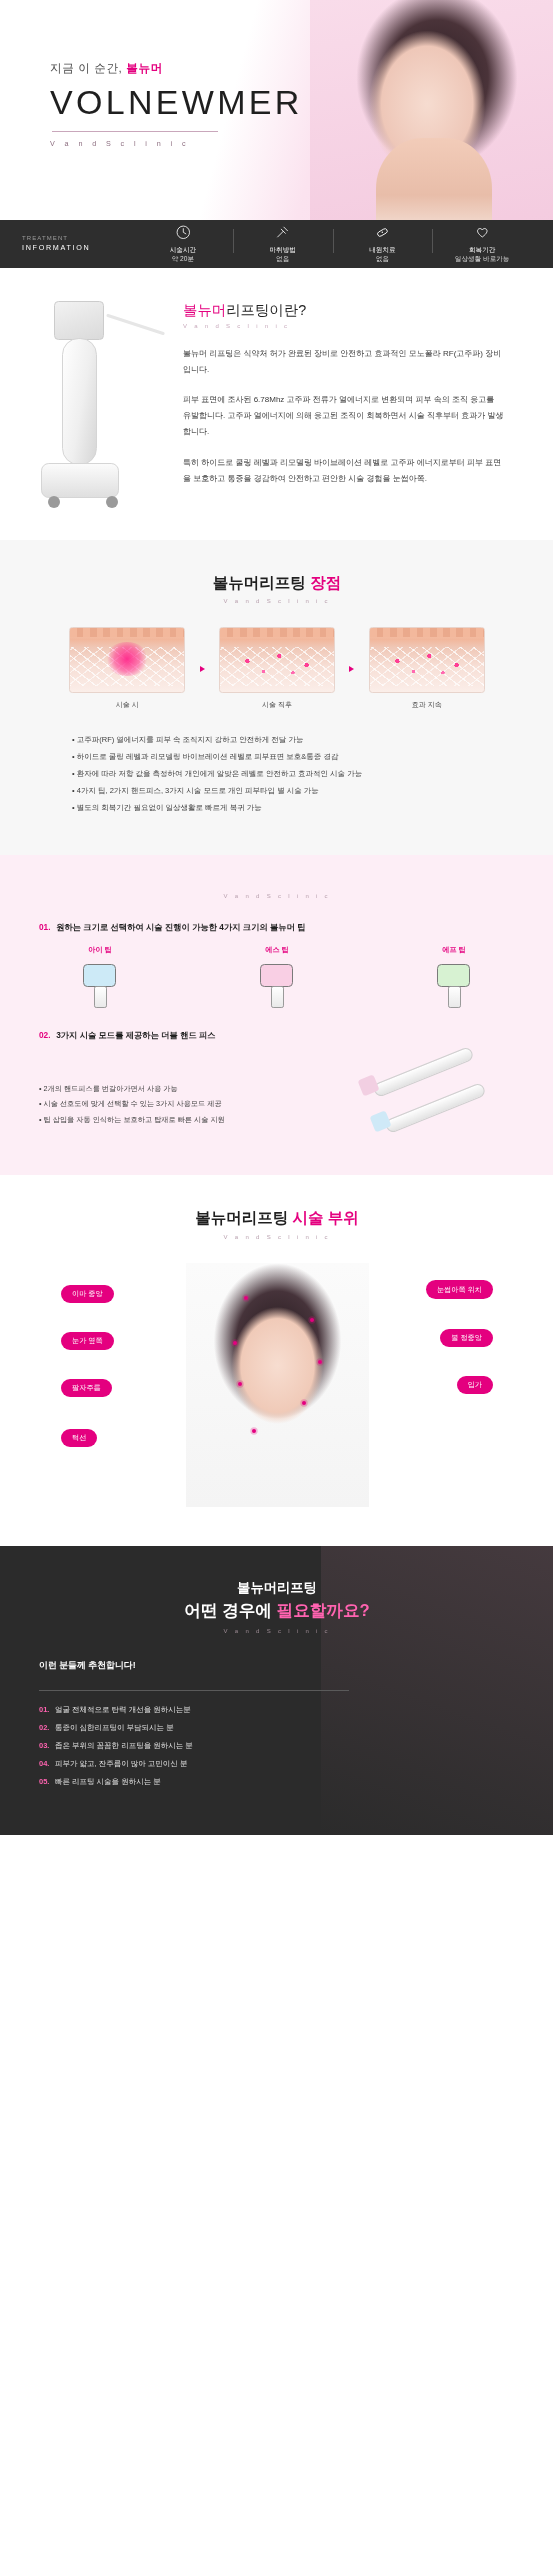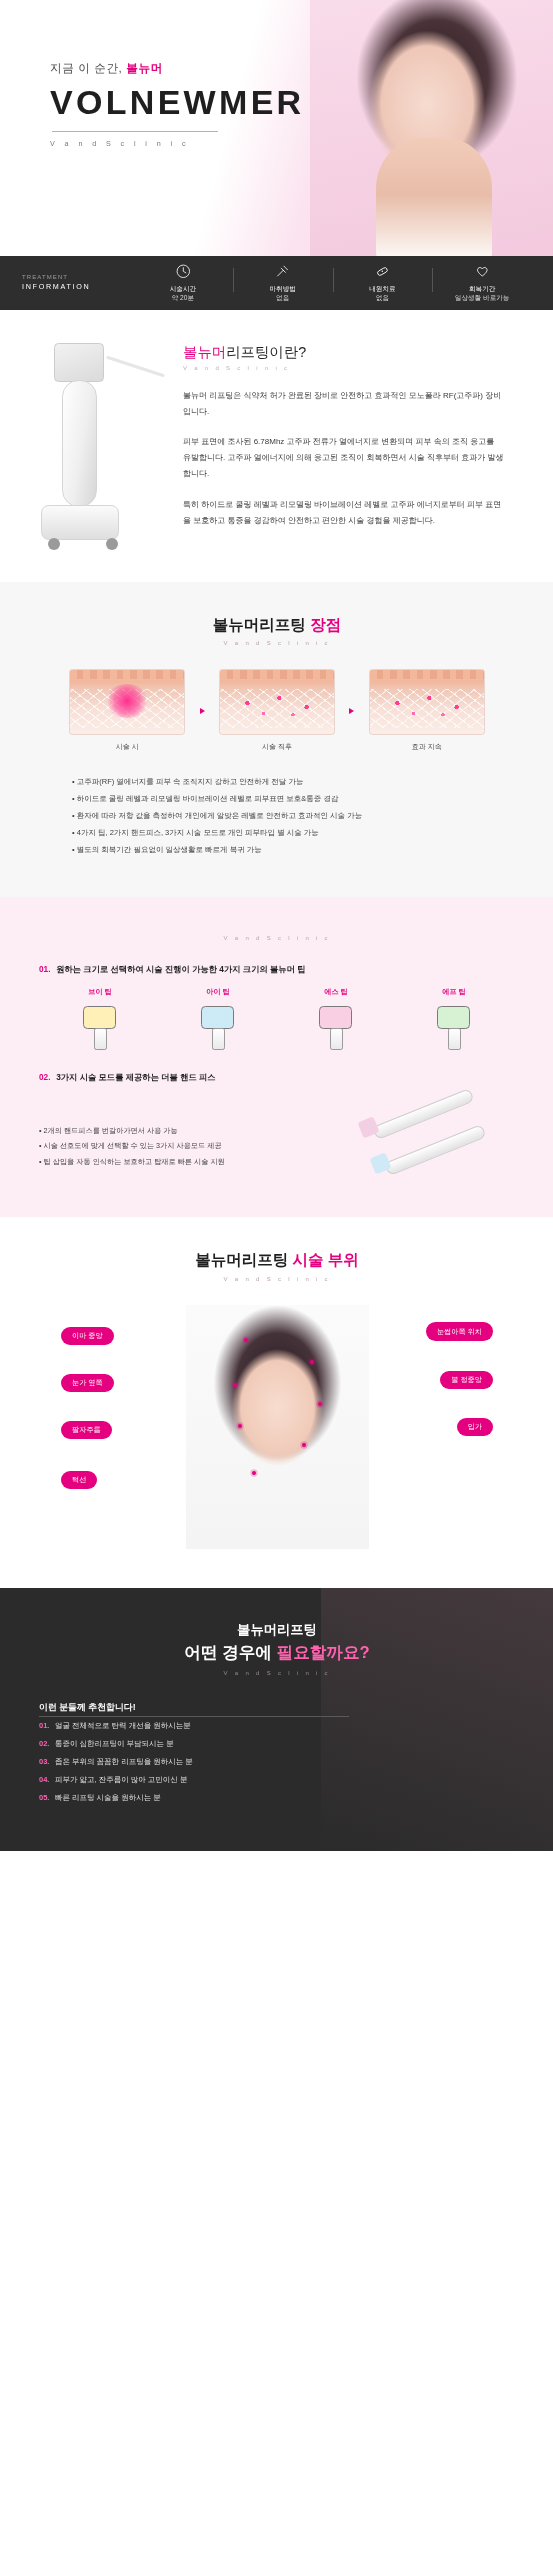--- a/index.html
+++ b/index.html
@@ -9,40 +9,40 @@
     width: 554px;
     background: #ffffff;
     color: #333;
   }
   .page { width: 554px; margin: 0 auto; position: relative; overflow: hidden; }
 
   
   .hero {
     position: relative;
     width: 554px;
-    height: 256px;
+    height: 220px;
     background: linear-gradient(105deg, #ffffff 0%, #ffffff 42%, #fbe3ef 58%, #f7d3e6 100%);
     overflow: hidden;
   }
   .hero-left {
     position: absolute;
     left: 50px; top: 61px;
     width: 260px;
   }
   .hero-kicker {
     font-size: 11.6px;
     color: #4a4a4a;
     letter-spacing: 0.6px;
     margin-bottom: 8.9px;
   }
   .hero-kicker b { color: #e4007f; font-weight: bold; }
   .hero-title {
     font-size: 34px;
     letter-spacing: 3.3px;
-    font-weight: bold;
+    font-weight: normal;
     color: #1f1f1f;
     line-height: 1;
   }
   .hero-rule {
     width: 166px; height: 0.6px;
     background: #c9a7bb;
     margin: 12px 0 7.8px 2.2px;
   }
   .hero-sub {
     font-size: 7.2px;
@@ -64,21 +64,21 @@
     left: 66px; top: 138px;
     width: 116px; height: 127px;
     border-radius: 40% 40% 10% 10%;
     background: linear-gradient(180deg, #f2ccb9 0%, #e8bda9 45%, #ffffff 100%);
     filter: blur(0.6px);
   }
 
   
   .infobar {
     width: 554px;
-    height: 54px;
+    height: 48px;
     background: #2e2e2e;
     display: flex;
     align-items: center;
     padding: 0 22px;
   }
   .infobar-title {
     width: 111px;
     color: #ffffff;
     font-size: 7.2px;
     letter-spacing: 1.7px;
@@ -372,21 +372,21 @@
   .need-t2 .pink { color: #ff63b0; }
   .need-sub { font-size: 6px; letter-spacing: 2.8px; color: #9b8a93; margin-top: 5.5px; }
   .need-box {
     position: relative; z-index: 2;
     margin-top: 25.5px;
     max-width: 310px;
   }
   .need-label {
     font-size: 8.9px; color: #ffffff; font-weight: bold;
     border-bottom: 0.6px solid #5a5a5a;
-    padding-bottom: 2px; 
+    padding-bottom: 18px; margin-bottom: 10px;
   }
   .need-li {
     font-size: 7.5px; color: #e3e3e3; line-height: 2.4;
   }
   .need-li .num { color: #ff63b0; font-weight: bold; margin-right: 5.5px; }
 </style>
 </head>
 <body>
 
 <div class="page">
@@ -458,21 +458,21 @@
       <div class="dev-wheel" style="left:84px"></div>
     </div>
 
     <div class="intro-body">
       <div class="intro-h">
         <span class="pink">볼뉴머</span><span>리프팅이란?</span>
       </div>
       <div class="brand-mini">V a n d S   c l i n i c</div>
       <p class="intro-p">볼뉴머 리프팅은 식약처 허가 완료된 장비로 안전하고 효과적인 모노폴라 RF(고주파) 장비입니다.</p>
       <p class="intro-p">피부 표면에 조사된 6.78Mhz 고주파 전류가 열에너지로 변환되며 피부 속의 조직 응고를 유발합니다. 고주파 열에너지에 의해 응고된 조직이 회복하면서 시술 직후부터 효과가 발생합니다.</p>
-      <p class="intro-p">특히 하이드로 쿨링 레벨과 리모델링 바이브레이션 레벨로 고주파 에너지로부터 피부 표면을 보호하고 통증을 경감하여 안전하고 편안한 시술 경험을 제공합니다.</p>
+      <p class="intro-p">특히 하이드로 쿨링 레벨과 리모델링 바이브레이션 레벨로 고주파 에너지로부터 피부 표면을 보호하고 통증을 경감하여 안전하고 편안한 시술 경험을 눈썹아쪽.</p>
     </div>
   </section>
 
   <section class="merit">
     <div class="sec-head">
       <div class="sec-title">
         <span>볼뉴머리프팅</span>
         <span class="pink">장점</span>
       </div>
       <div class="sec-sub">V a n d S   c l i n i c</div>
@@ -520,27 +520,20 @@
     <div class="sec-head">
       <div class="sec-sub">V a n d S   c l i n i c</div>
     </div>
 
     <div class="step-row">
       <div class="step-label">
         <span class="num">01.</span>
         <span>원하는 크기로 선택하여 시술 진행이 가능한 4가지 크기의 볼뉴머 팁</span>
       </div>
       <div class="tips">
-        <div class="tip">
-          <div class="tip-name">브이 팁</div>
-          <div class="tip-art c1">
-              <div class="head"></div>
-              <div class="neck"></div>
-            </div>
-        </div>
         <div class="tip">
           <div class="tip-name">아이 팁</div>
           <div class="tip-art c2">
               <div class="head"></div>
               <div class="neck"></div>
             </div>
         </div>
         <div class="tip">
           <div class="tip-name">에스 팁</div>
           <div class="tip-art c3">

